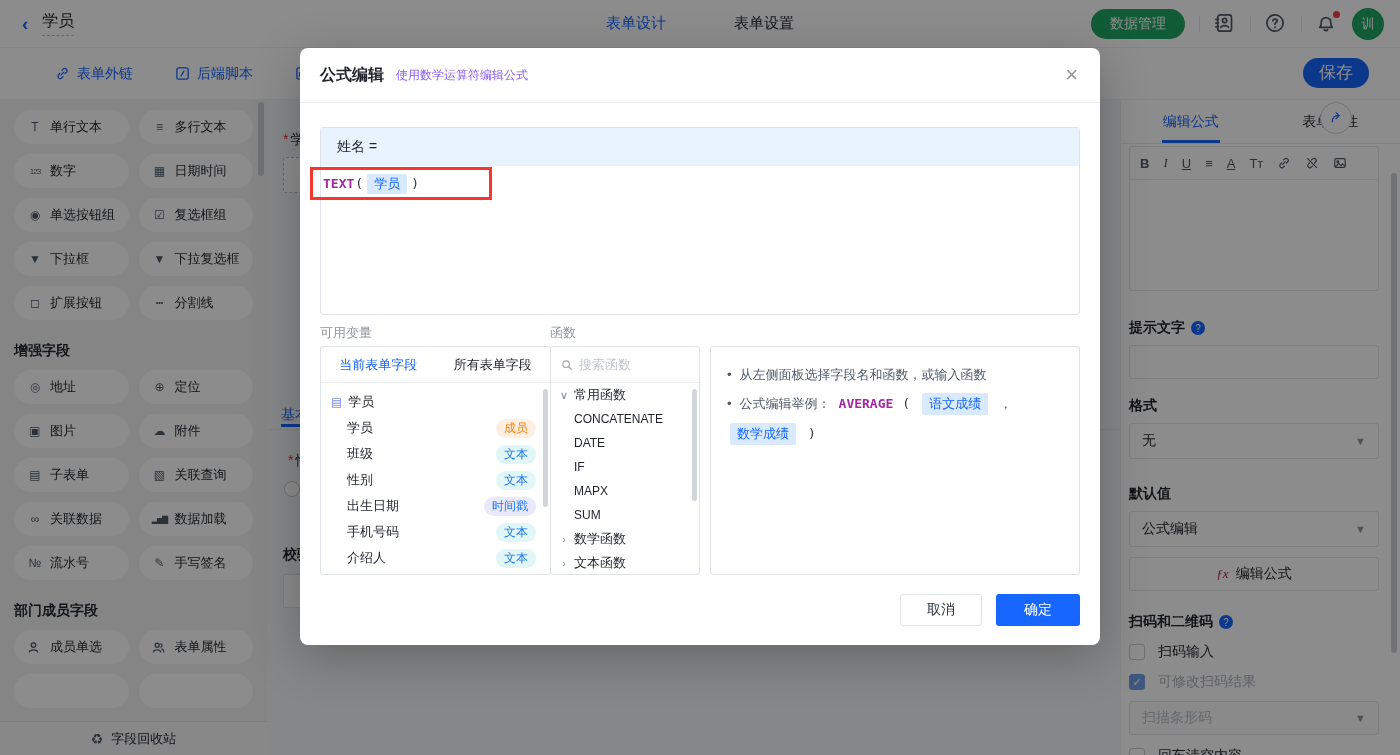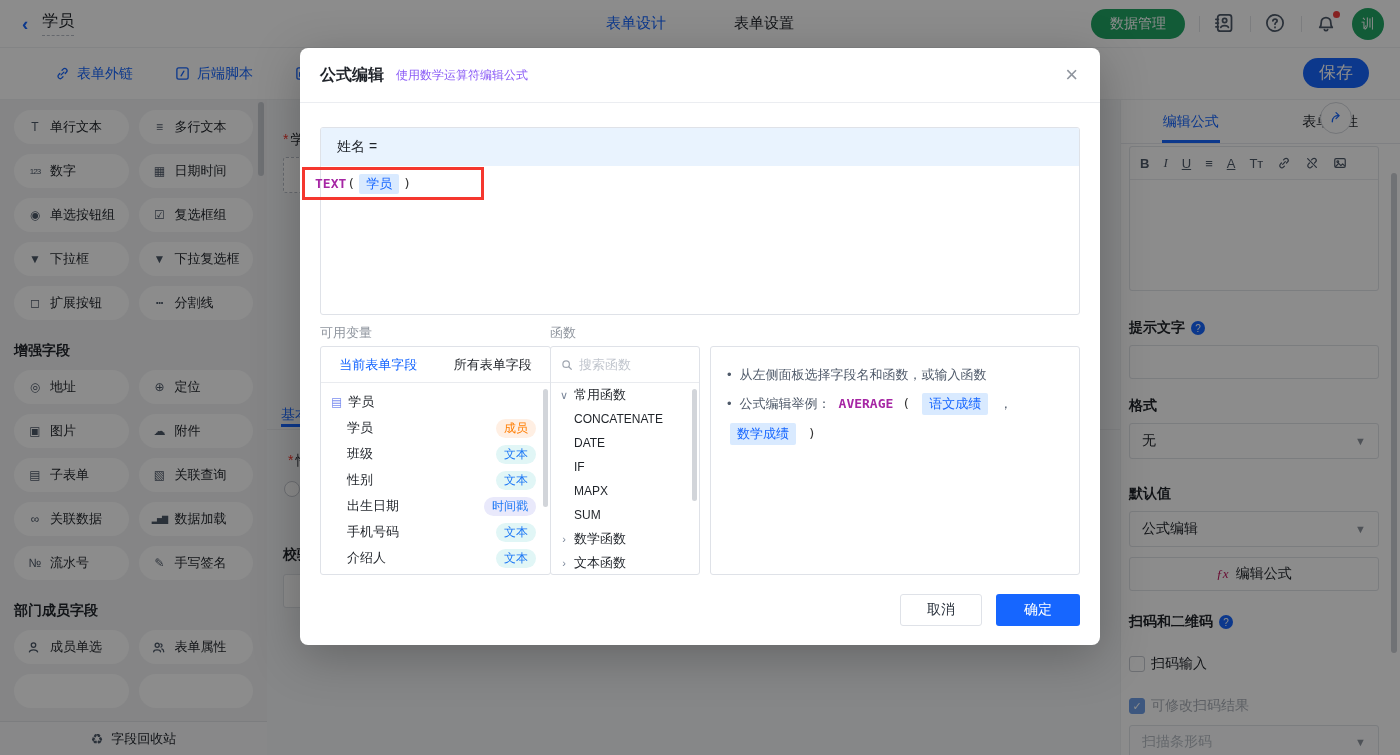--- a/index.html
+++ b/index.html
@@ -64,37 +64,37 @@
   .rt-bar { height:33px; border-bottom:1px solid #e9ebef; display:flex; align-items:center; padding:0 10px; gap:14px; color:#4e5969; font-size:13px; }
   .rt-t { cursor:pointer; } .rt-i { font-style:italic; font-family:"Liberation Serif",serif; } .rt-u { text-decoration:underline; } .rt-a { text-decoration:underline; }
   .insp-label { margin-top:28px; font-size:14px; font-weight:700; display:flex; align-items:center; gap:6px; }
   .qmark { width:14px; height:14px; border-radius:50%; background:#1666ff; color:#fff; font-size:10px; font-weight:400; display:flex; align-items:center; justify-content:center; cursor:pointer; }
   .insp-input { margin-top:8px; height:34px; width:100%; border:1px solid #e0e3e8; border-radius:3px; background:#fff; font-size:13px; padding:0 10px; outline:none; }
   .sel { margin-top:8px; height:36px; border:1px solid #e0e3e8; border-radius:3px; background:#fff; display:flex; align-items:center; justify-content:space-between; padding:0 12px; font-size:14px; cursor:pointer; }
   .sel .chev { color:#8f959e; font-size:11px; }
   .lbl2 { margin-top:18px; } .lbl3 { margin-top:26px; } .lbl4 { margin-top:22px; }
   .fx-btn { margin-top:10px; height:34px; border:1px solid #e0e3e8; border-radius:3px; background:#fff; display:flex; align-items:center; justify-content:center; gap:7px; font-size:14px; cursor:pointer; width:100%; }
   .fx-ic { color:#be185d; font-family:"Liberation Serif",serif; font-style:italic; font-size:13px; }
-  .cb-row { margin-top:24px; display:flex; align-items:center; gap:6px; font-size:14px; cursor:pointer; }
+  .cb-row { margin-top:12px; display:flex; align-items:center; gap:13px; font-size:14px; cursor:pointer; }
   .cb { width:16px; height:16px; border:1px solid #c6cad1; border-radius:3px; background:#fff; flex:none; }
   .cb.checked-disabled { background:#6f9fe8; border-color:#6f9fe8; color:#fff; font-size:11px; display:flex; align-items:center; justify-content:center; }
   .cb-label-disabled { color:#abb0b8; }
   .sel.disabled { margin-top:10px; height:34px; background:#fbfcfd; color:#b7bcc4; cursor:default; }
   .insp-scroll { position:absolute; right:3px; top:73px; width:6px; height:480px; background:#cdd0d5; border-radius:3px; z-index:4; }
 
   
   .mask { position:absolute; inset:0; background:rgba(0,0,0,0.45); z-index:50; }
   .modal { position:absolute; left:300px; top:48px; width:800px; height:597px; background:#fff; border-radius:8px; box-shadow:0 12px 48px rgba(0,0,0,.25); z-index:60; }
   .m-head { height:55px; border-bottom:1px solid #ebedf1; display:flex; align-items:center; padding:0 20px; }
   .m-title { font-size:16px; font-weight:700; }
   .m-sub { font-size:12px; color:#8b5cf6; margin-left:12px; }
   .m-close { margin-left:auto; color:#8f959e; font-size:22px; line-height:1; cursor:pointer; padding-right:2px; }
   .fbox { position:absolute; left:20px; top:79px; width:760px; height:188px; border:1px solid #dfe2e8; border-radius:3px; overflow:hidden; background:#fff; }
   .fbox-head { height:38px; background:#e9f3fe; display:flex; align-items:center; padding:0 16px; font-size:14px; }
-  .red-rect { position:absolute; left:2px; top:119px; width:182px; height:33px; border:3px solid #f5372e; display:flex; align-items:center; padding-left:10px; z-index:5; background:transparent; }
+  .red-rect { position:absolute; left:10px; top:119px; width:182px; height:33px; border:3px solid #f5372e; display:flex; align-items:center; padding-left:10px; z-index:5; background:transparent; }
   .tok { font-family:"DejaVu Sans Mono","Liberation Mono",monospace; font-size:13px; }
   .tok-fn { color:#a626a4; font-weight:700; }
   .tok-paren { color:#333; margin:0 1px; }
   .chip { background:#d9eaff; color:#1666ff; font-size:13px; padding:1px 7px; border-radius:2px; margin:0 3px; font-family:"Liberation Sans","DejaVu Sans",sans-serif; cursor:pointer; }
   .mini-label { position:absolute; top:276px; font-size:13px; color:#8f959e; }
   .panel { position:absolute; top:298px; height:229px; border:1px solid #dfe2e8; border-radius:3px; overflow:hidden; background:#fff; }
   .vars-panel { left:20px; width:231px;text-align:center; }
   .vars-tabs { height:36px; display:flex; border-bottom:1px solid #e9ebef; }
   .vars-tab { flex:1; display:flex; align-items:center; justify-content:center; font-size:13px; cursor:pointer; }
   .vars-tab.active { color:#1666ff; }

